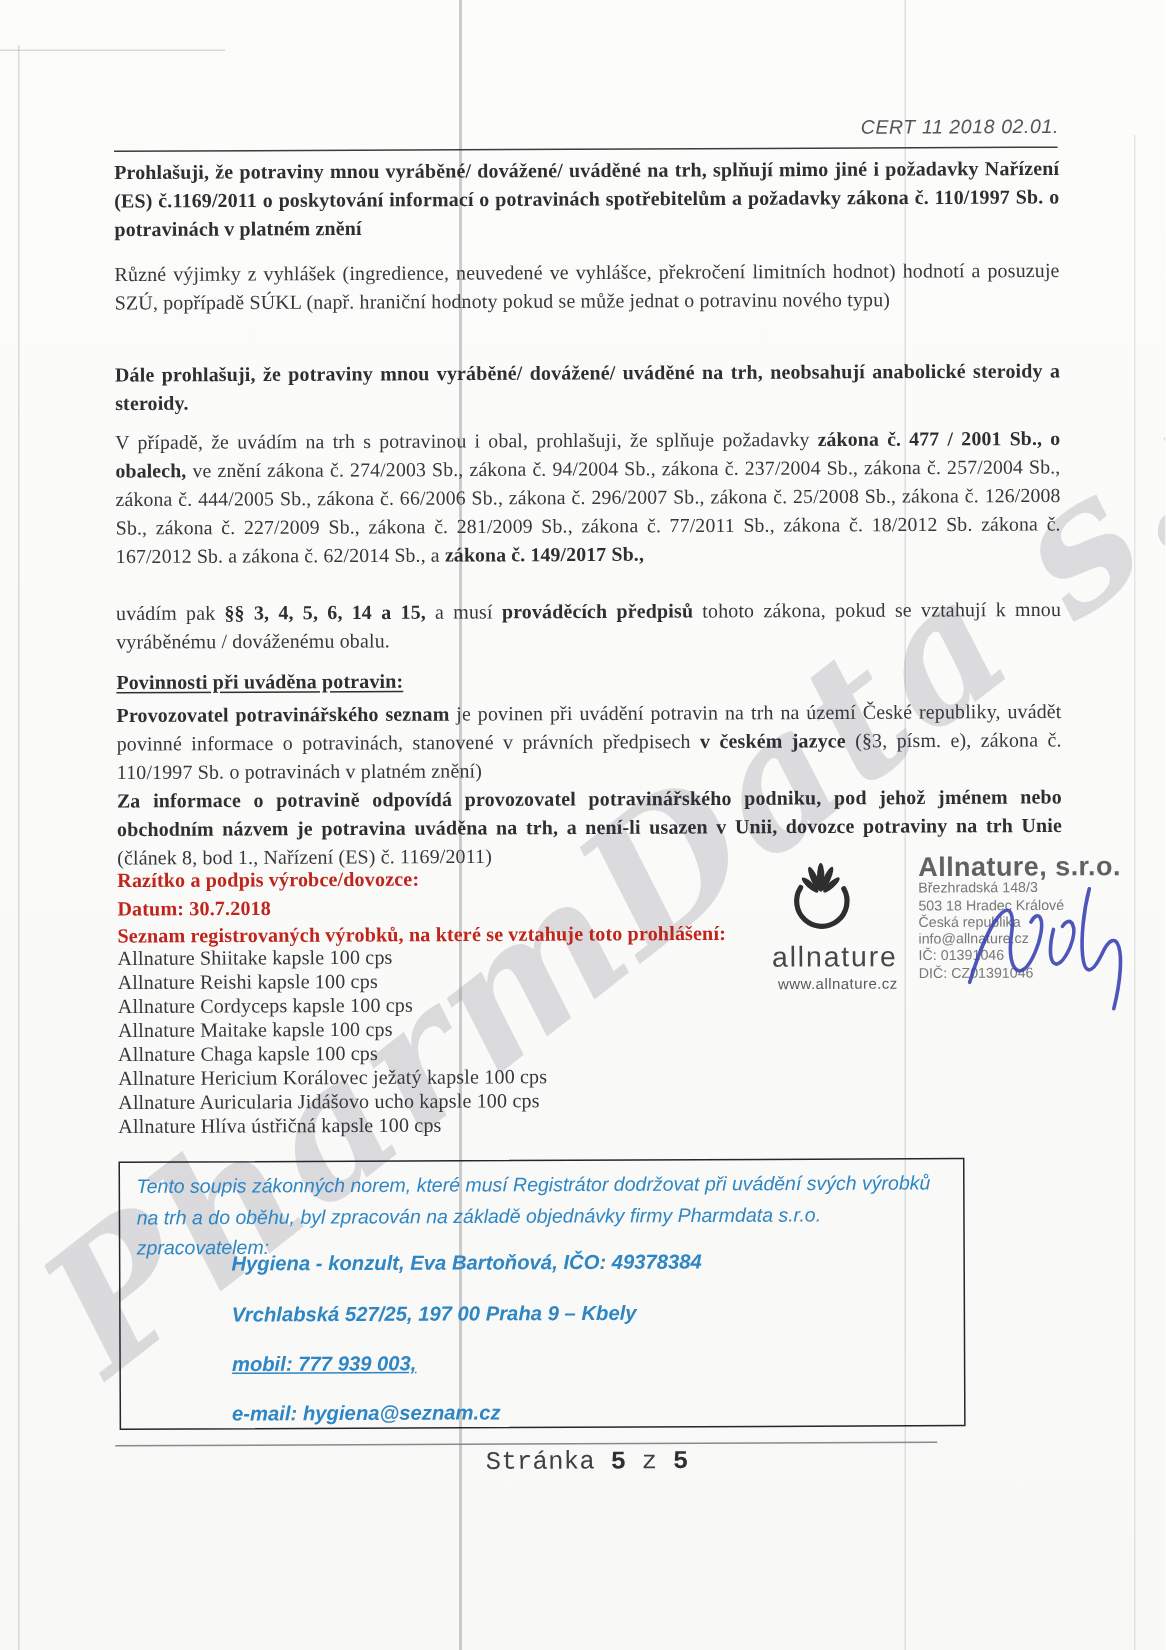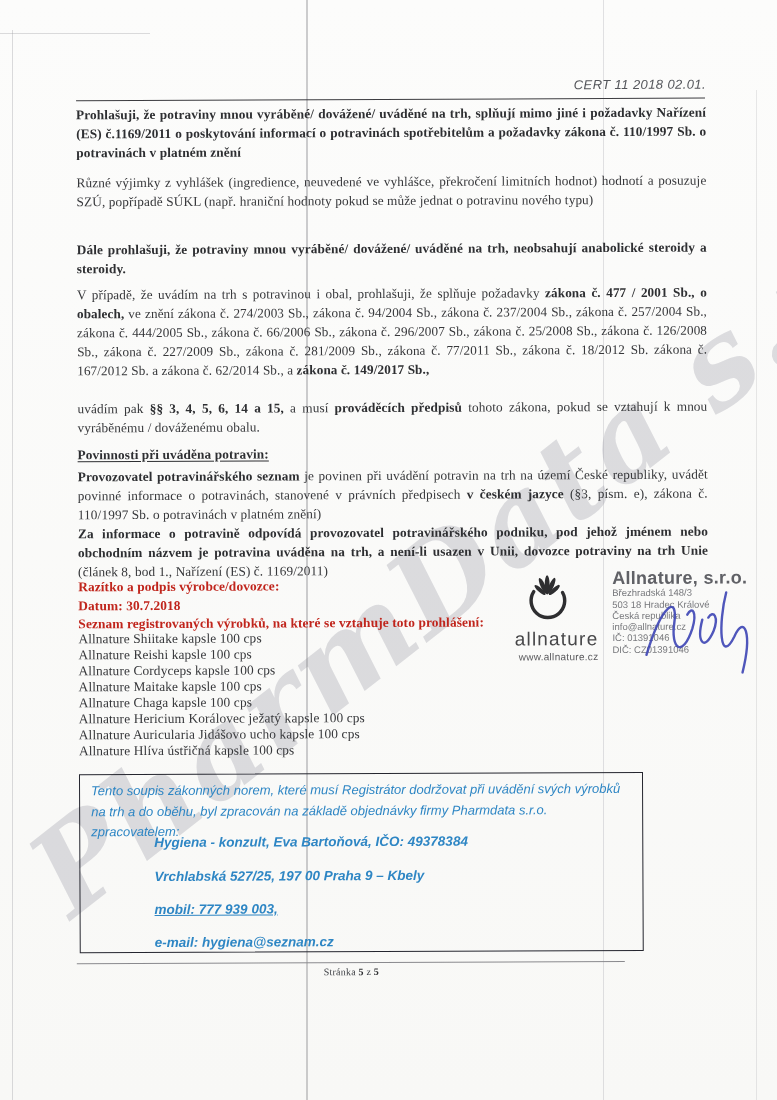--- a/index.html
+++ b/index.html
@@ -51,22 +51,22 @@
      margin-bottom:3px;}
   .signature{position:absolute;left:636px;top:576px;z-index:8;}
   
   .infobox{position:absolute;left:78px;top:773px;width:562px;height:177px;
      border:1.5px solid #25262f;font-family:"Liberation Sans",sans-serif;
      font-style:italic;color:#2e86c4;}
   .box-intro{position:absolute;left:11px;top:6px;width:541px;font-size:13px;line-height:20.5px;}
   .box-line{position:absolute;left:74px;font-weight:700;font-size:13.5px;white-space:nowrap;}
   .bl1{top:60px;}.bl2{top:94px;}.bl3{top:127px;text-decoration:underline;}.bl4{top:160px;font-style:italic;}
   .footrule{position:absolute;left:75px;top:962px;width:548px;border-top:1px solid #8a8a8e;}
-  .footer{position:absolute;left:322px;top:966px;font-family:Liberation Serif, serif;
-     font-size:10px;color:#3f4146;letter-spacing:.2px;}
+  .footer{position:absolute;left:322px;top:966px;font-family:Liberation Mono, monospace;
+     font-size:17px;color:#3f4146;letter-spacing:.2px;}
 </style>
 </head>
 <body>
 
 <div class="page">
 
   <div class="watermark">PharmData s.r.o.</div>
 
   <div class="content">
 

